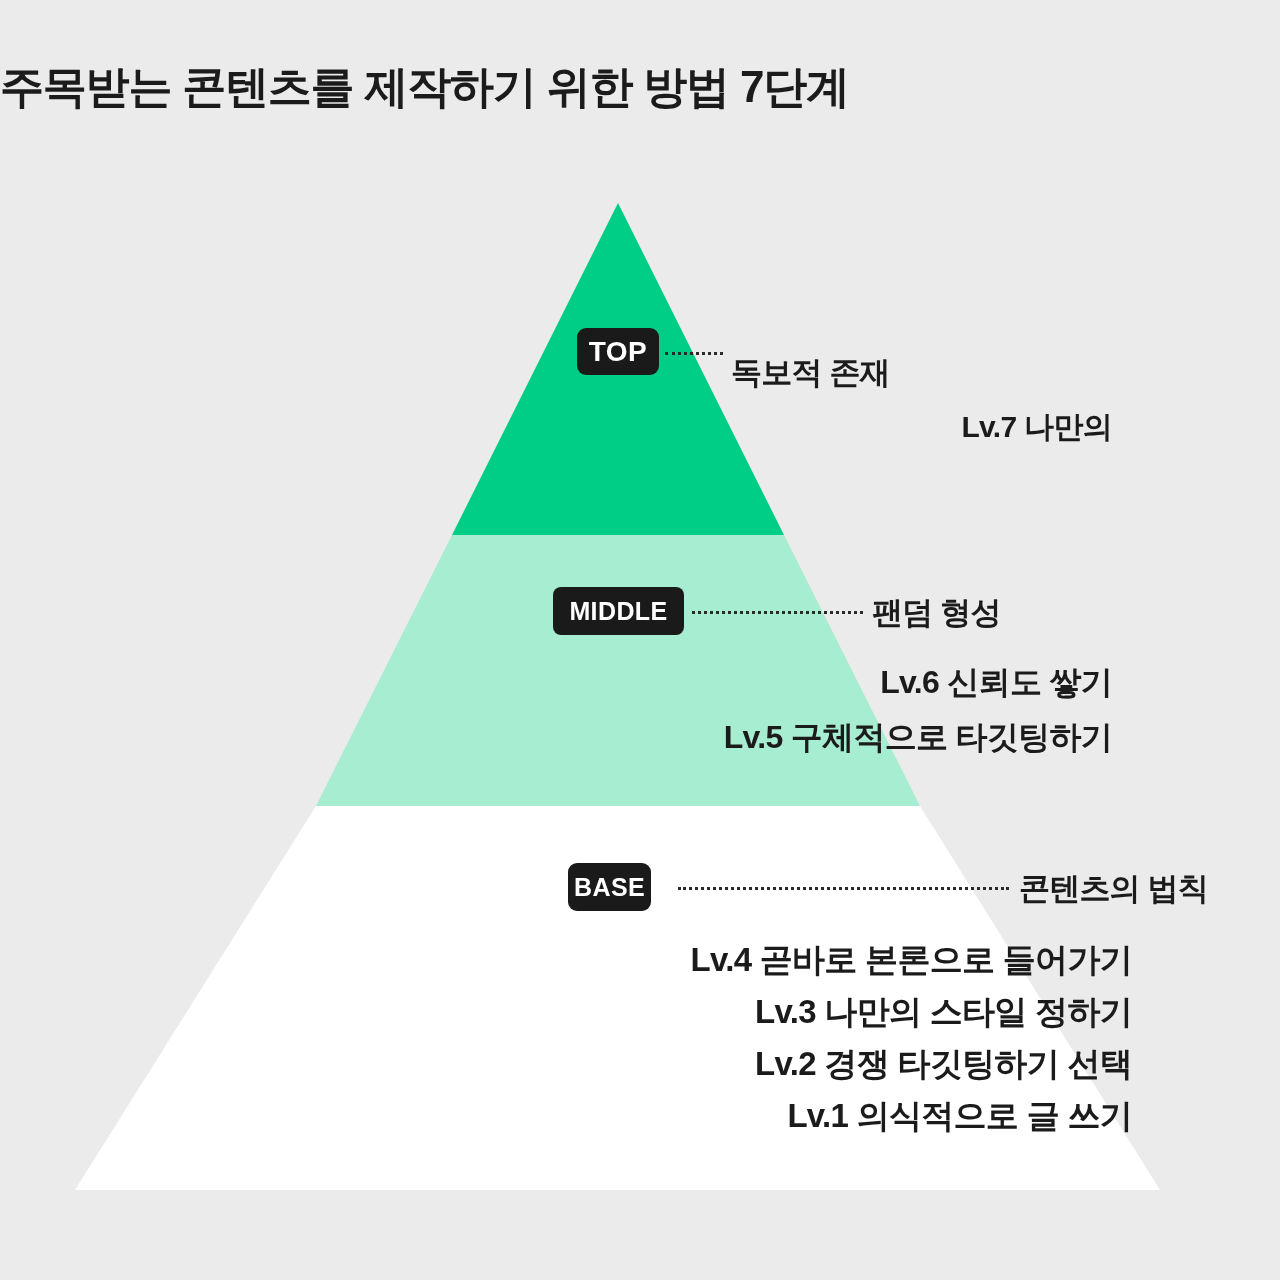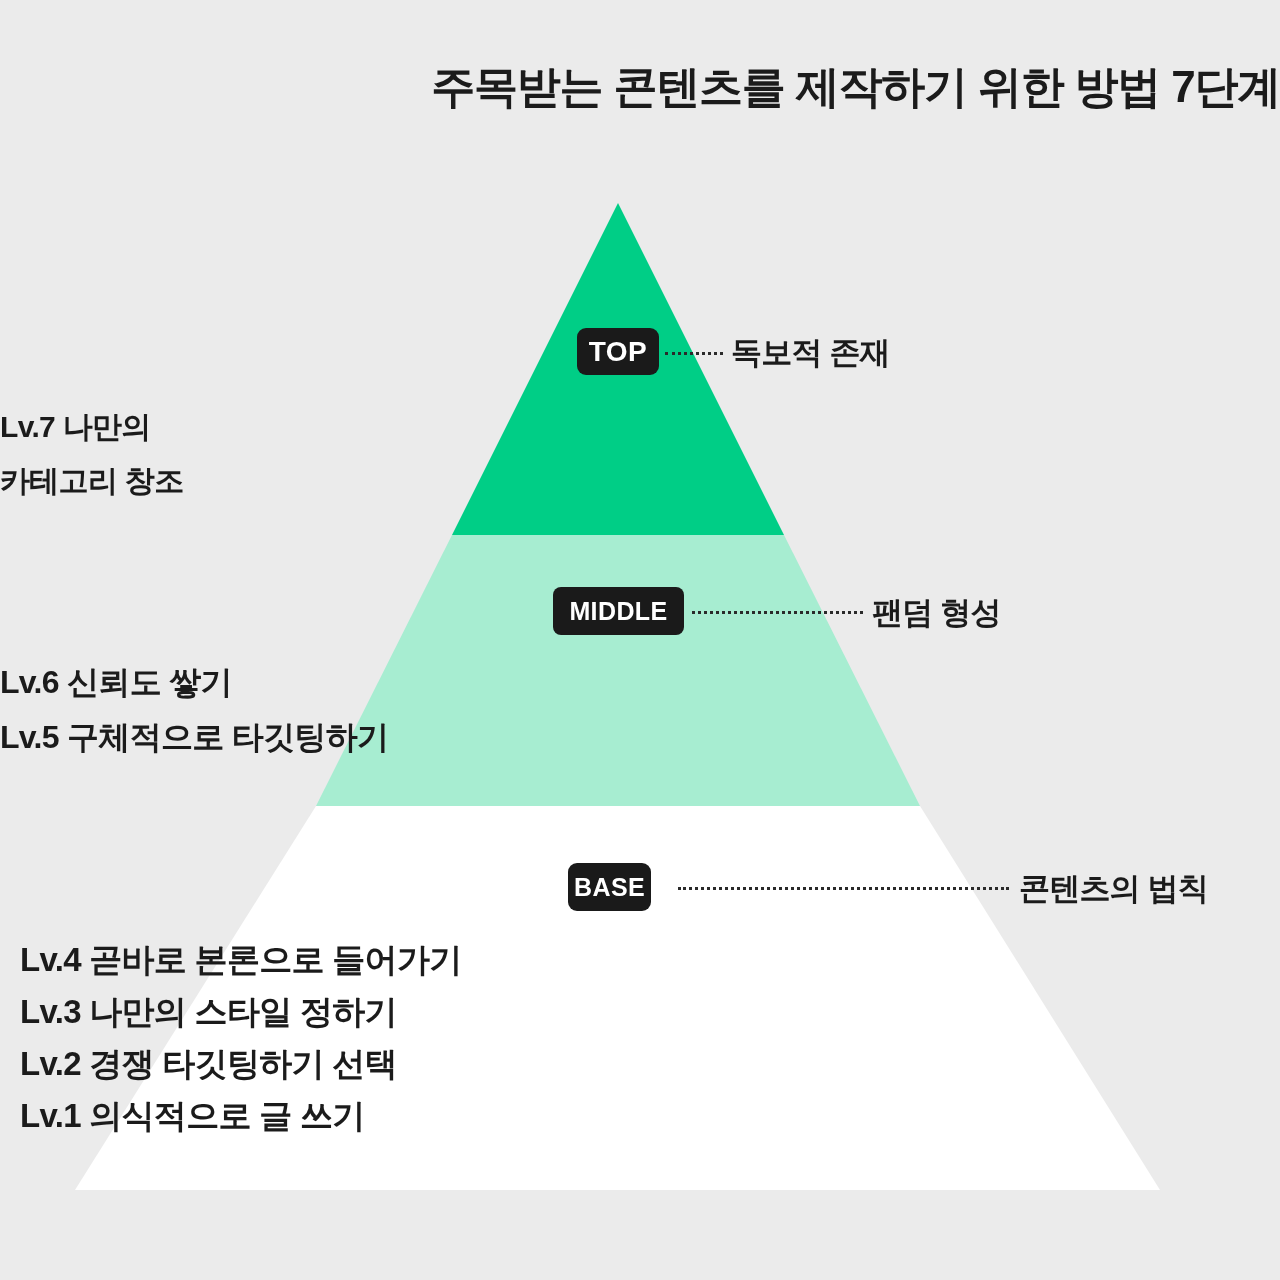--- a/index.html
+++ b/index.html
@@ -18,21 +18,21 @@
     height: 1280px;
     background: #ebebeb;
   }
 
   
   #page-title {
     position: absolute;
     top: 58px;
     left: 0;
     width: 1280px;
-    text-align: right;
+    text-align: left;
     font-size: 44px;
     font-weight: 700;
     letter-spacing: -1.2px;
     color: #1b1b1b;
     white-space: nowrap;
   }
 
   
   #pyramid {
     position: absolute;
@@ -90,30 +90,30 @@
 
   
   .annotation {
     position: absolute;
     font-size: 31px;
     font-weight: 700;
     letter-spacing: -0.8px;
     color: #1b1b1b;
     white-space: nowrap;
   }
-  #annotation-top    { left: 731px;  top: 332px; }
+  #annotation-top    { left: 731px;  top: 352px; }
   #annotation-middle { left: 872px;  top: 592px; }
   #annotation-base   { left: 1019px; top: 868px; }
 
   
   .level-group {
     position: absolute;
     width: 1112px;
     left: 0;
-    text-align: left;
+    text-align: right;
     color: #1b1b1b;
     white-space: nowrap;
   }
   .level-line {
     font-weight: 600;
     letter-spacing: -0.7px;
   }
 
   #levels-top {
     top: 400px;
@@ -149,21 +149,20 @@
 
     <polygon points="316,806 920,806 1160,1190 75,1190" fill="#ffffff"></polygon>
   </svg>
 
   <div class="badge" id="badge-top" style="background: rgb(26, 26, 26); color: rgb(255, 255, 255);">TOP</div>
   <div class="connector" id="connector-top"></div>
   <div class="annotation" id="annotation-top">독보적 존재</div>
 
   <div class="level-group" id="levels-top">
     <div class="level-line">Lv.7 나만의</div>
-    <div class="level-line">카테고리 창조</div>
   </div>
 
   <div class="badge" id="badge-middle" style="background: rgb(26, 26, 26); color: rgb(255, 255, 255);">MIDDLE</div>
   <div class="connector" id="connector-middle"></div>
   <div class="annotation" id="annotation-middle">팬덤 형성</div>
 
   <div class="level-group" id="levels-middle">
     <div class="level-line">Lv.6 신뢰도 쌓기</div>
     <div class="level-line">Lv.5 구체적으로 타깃팅하기</div>
   </div>

